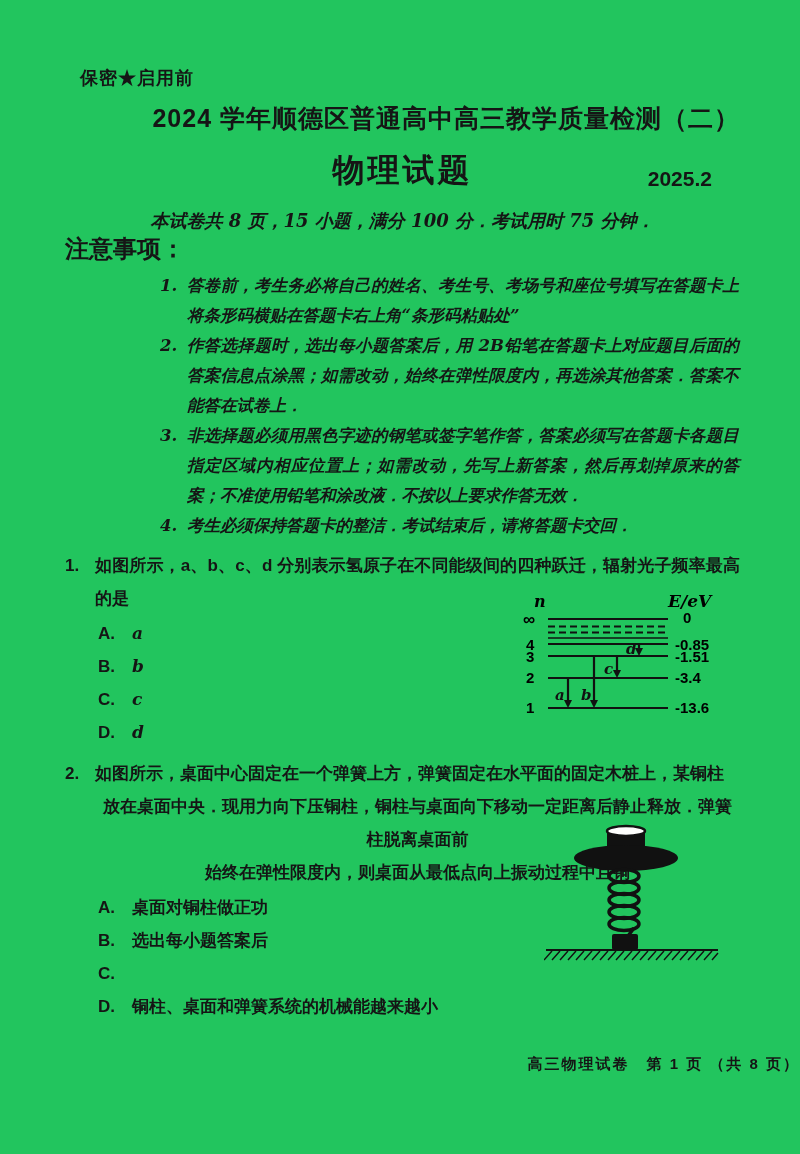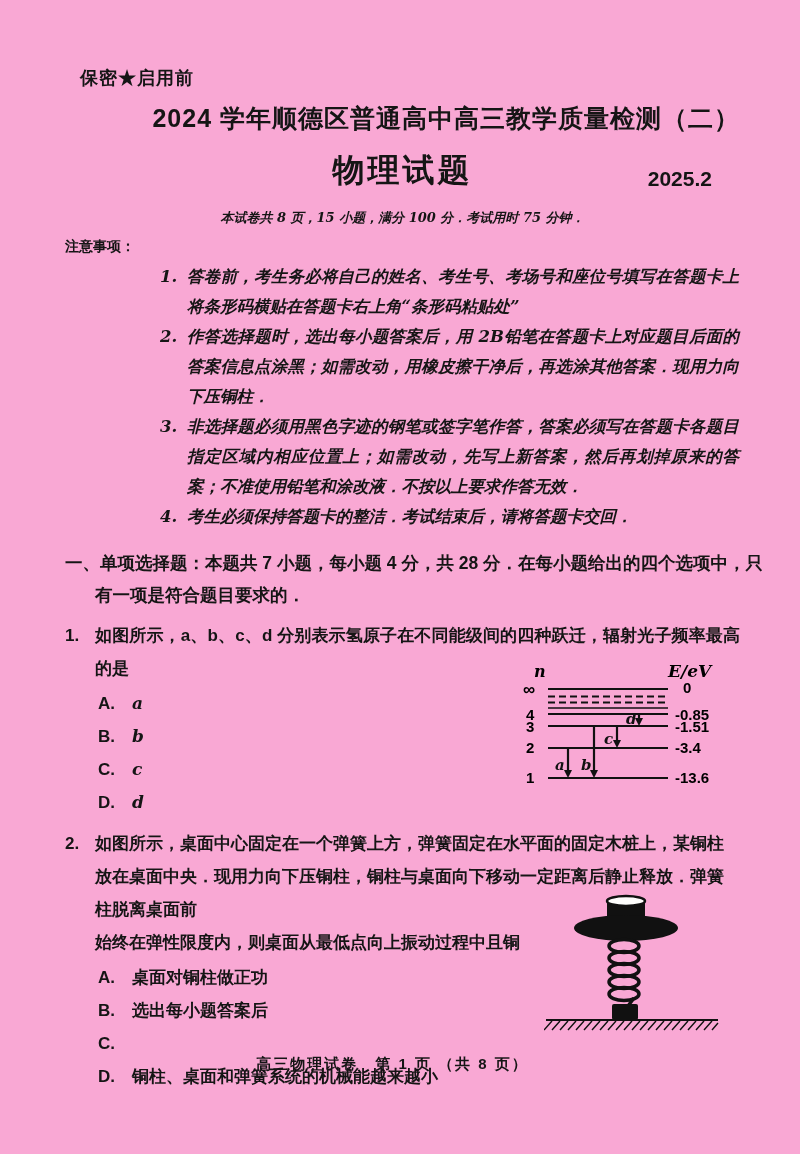--- a/index.html
+++ b/index.html
@@ -1,21 +1,21 @@
 <!DOCTYPE html>
 <html><head>
 <meta charset="utf-8">
 <style>
   html, body { margin: 0; padding: 0; background: #e8e8e8; }
   .page {
     position: relative;
     width: 800px;
     height: 1154px;
     margin: 0 auto;
-    background: #f9a8d4;
+    background: #22c55e;
     color: #151515;
     font-family: "Liberation Sans", sans-serif;
     box-sizing: border-box;
     padding: 66px 60px 0 65px;
     overflow: hidden;
   }
 
   
   .classification {
     font-size: 18px;
@@ -48,30 +48,29 @@
     position: absolute;
     right: 28px;
     bottom: 4px;
     font-size: 21px;
     font-weight: bold;
     margin-left: 16px;
   }
   .exam-info {
     margin-top: 14px;
     text-align: center;
-    font-size: 13px;
+    font-size: 18px;
     font-weight: 600;
     font-style: italic;
     font-family: "DejaVu Serif", serif;
   }
 
   
   .notes-header {
-    margin-top: 11px;
-    font-size: 14px;
+    font-size: 24px;
     font-weight: bold;
   }
   .notes {
     list-style: none;
     margin: 6px 0 0 95px;
     padding: 0;
   }
   .note-item {
     display: flex;
     font-size: 16.5px;
@@ -95,20 +94,21 @@
   }
   .question { position: relative; margin-top: 8px; }
   .q-first { display: flex; font-size: 17px; font-weight: 600; line-height: 33px; }
   .q-num { flex: none; width: 30px; }
   .q-flow { width: 645px; text-align: justify; }
   .q-line {
     margin-left: 30px;
     font-size: 17px;
     font-weight: 600;
     line-height: 33px;
+    text-align: center;
   }
   .options {
     list-style: none;
     margin: 2px 0 0 33px;
     padding: 0;
   }
   .option { display: flex; font-size: 17px; font-weight: 600; line-height: 33px; }
   .opt-label { flex: none; width: 34px; }
   .latin-opts .opt-text {
     font-style: italic;
@@ -129,23 +129,23 @@
     right: 18px;
     width: 178px;
     height: 147px;
   }
   .svg-serif { font-family: "DejaVu Serif", serif; }
 
   
   .page-footer {
     position: absolute;
     left: 0;
-    right: 15px;
+    right: 0;
     bottom: 80px;
-    text-align: center;
+    text-align: right;
     font-size: 15px;
     font-weight: bold;
     letter-spacing: 2px;
   }
 </style>
 </head>
 <body>
 
 <div class="page">
 
@@ -158,33 +158,32 @@
   <div class="exam-info">本试卷共 8 页，15 小题，满分 100 分．考试用时 75 分钟．</div>
 
   <div class="notes-header">注意事项：</div>
   <ol class="notes">
     <li class="note-item">
       <span class="note-num">1.</span>
       <span class="note-text">答卷前，考生务必将自己的姓名、考生号、考场号和座位号填写在答题卡上　将条形码横贴在答题卡右上角“条形码粘贴处”</span>
     </li>
     <li class="note-item">
       <span class="note-num">2.</span>
-      <span class="note-text">作答选择题时，选出每小题答案后，用 2B铅笔在答题卡上对应题目后面的答案信息点涂黑；如需改动，用橡皮擦干净后，再选涂其他答案．现用力向下压铜柱．</span>
+      <span class="note-text">作答选择题时，选出每小题答案后，用 2B铅笔在答题卡上对应题目后面的答案信息点涂黑；如需改动，始终在弹性限度内，再选涂其他答案．答案不能答在试卷上．</span>
     </li>
     <li class="note-item">
       <span class="note-num">3.</span>
       <span class="note-text">非选择题必须用黑色字迹的钢笔或签字笔作答，答案必须写在答题卡各题目指定区域内相应位置上；如需改动，先写上新答案，然后再划掉原来的答案；不准使用铅笔和涂改液．不按以上要求作答无效．</span>
     </li>
     <li class="note-item">
       <span class="note-num">4.</span>
       <span class="note-text">考生必须保持答题卡的整洁．考试结束后，请将答题卡交回．</span>
     </li>
   </ol>
 
-  <div class="section-header">一、单项选择题：本题共 7 小题，每小题 4 分，共 28 分．在每小题给出的四个选项中，只有一项是符合题目要求的．</div>
 
   <div class="question">
     <div class="q-first">
       <span class="q-num">1.</span>
       <span class="q-flow">如图所示，a、b、c、d 分别表示氢原子在不同能级间的四种跃迁，辐射光子频率最高的是</span>
     </div>
     <ul class="options latin-opts">
       <li class="option">
         <span class="opt-label">A.</span>
         <span class="opt-text">a</span>

